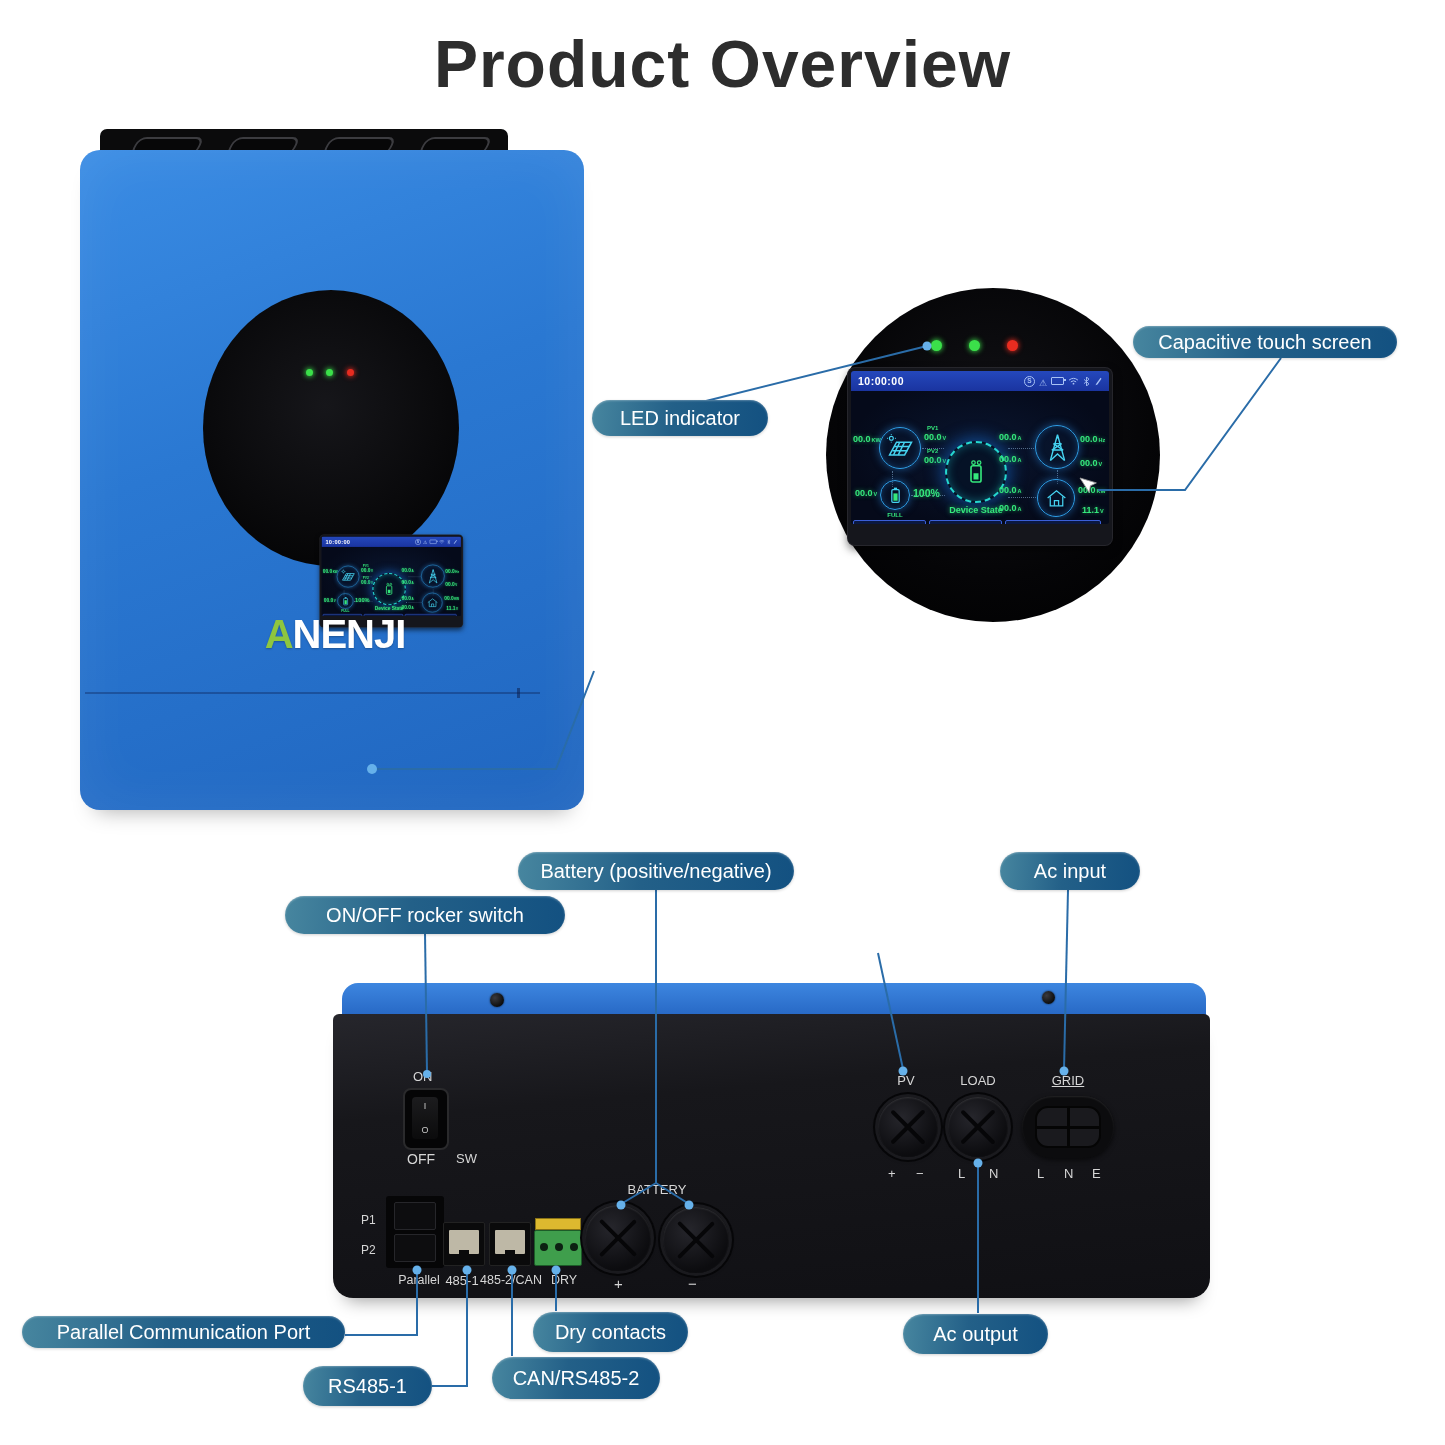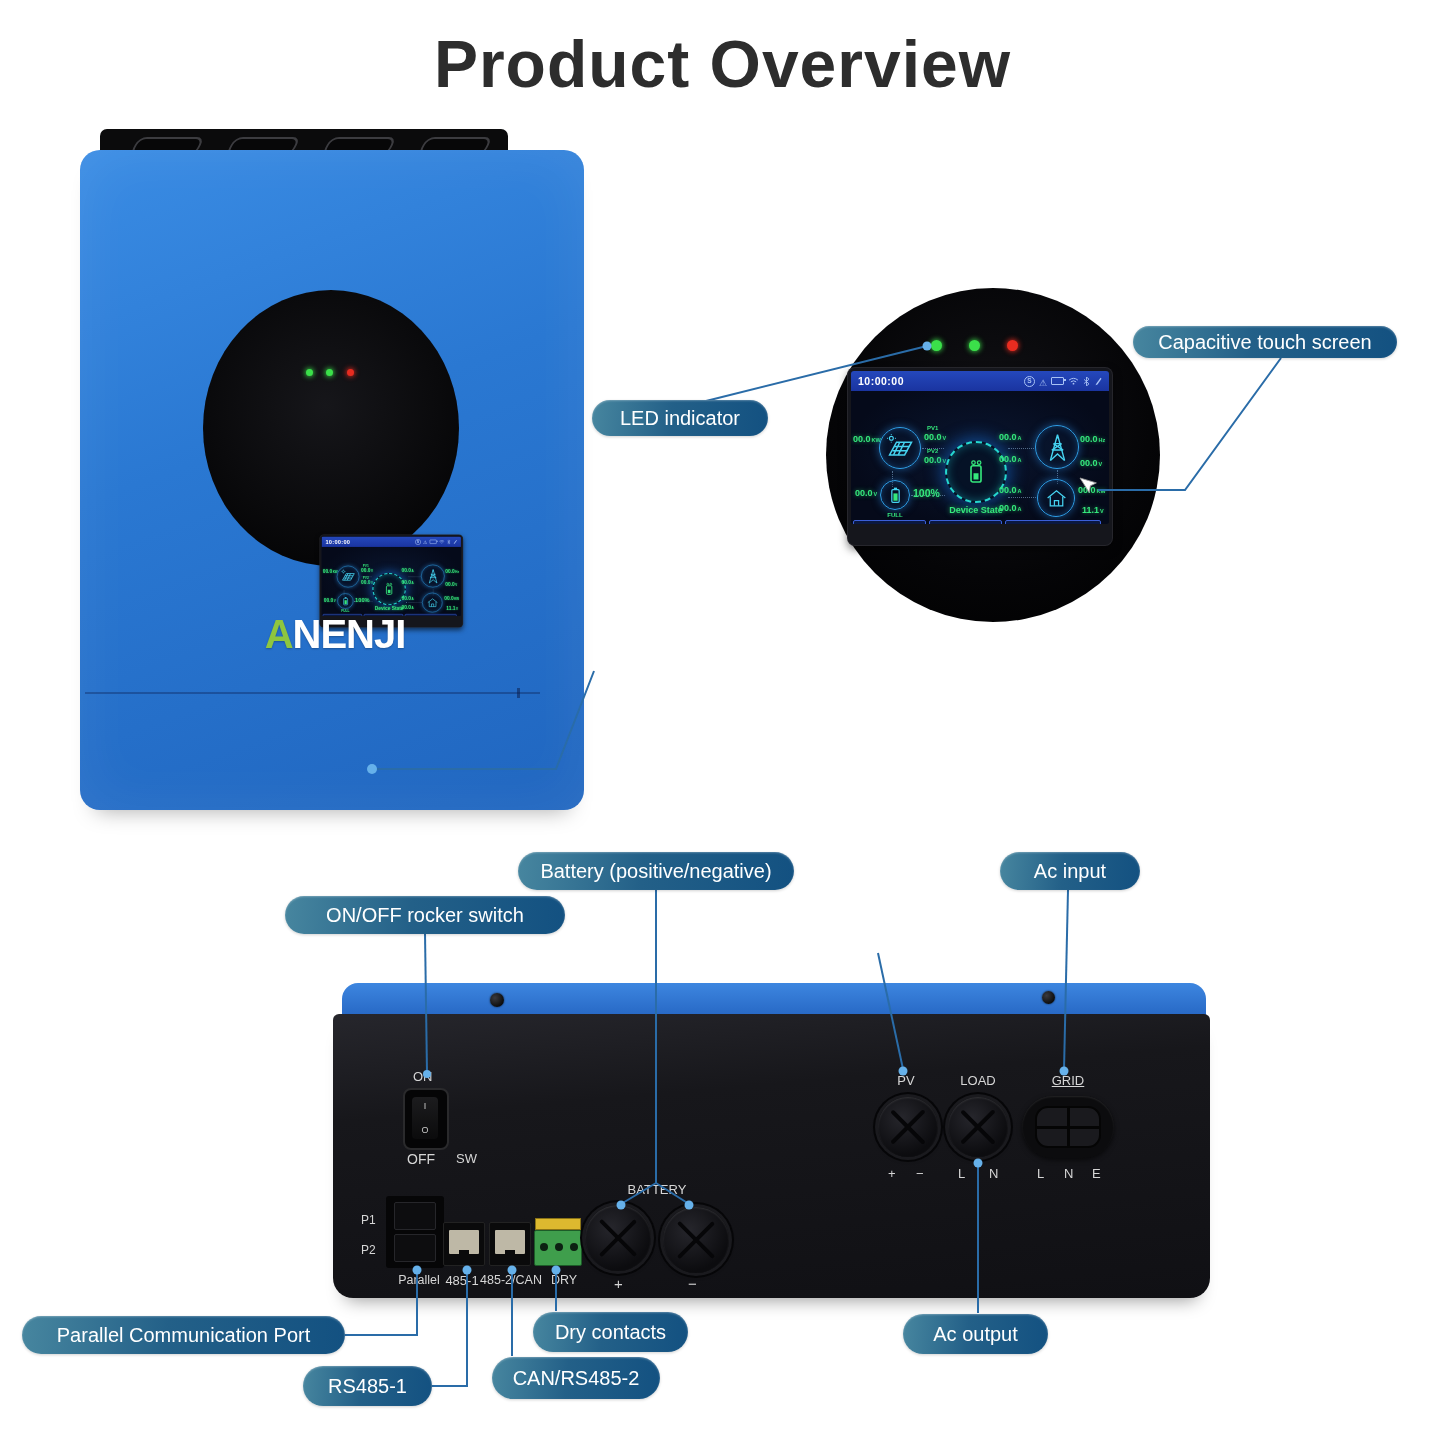--- a/index.html
+++ b/index.html
@@ -423,21 +423,21 @@
     </div>
   <div class="pill" style="left:518px;top:852px;width:276px;height:38px;">
       <span>Battery (positive/negative)</span>
     </div>
   <div class="pill" style="left:1000px;top:852px;width:140px;height:38px;">
       <span>Ac input</span>
     </div>
   <div class="pill" style="left:903px;top:1314px;width:145px;height:40px;">
       <span>Ac output</span>
     </div>
-  <div class="pill" style="left:22px;top:1316px;width:323px;height:38px;">
+  <div class="pill" style="left:22px;top:1316px;width:323px;height:32px;">
       <span>Parallel Communication Port</span>
     </div>
   <div class="pill" style="left:303px;top:1366px;width:129px;height:40px;">
       <span>RS485-1</span>
     </div>
   <div class="pill" style="left:492px;top:1357px;width:168px;height:42px;">
       <span>CAN/RS485-2</span>
     </div>
   <div class="pill" style="left:533px;top:1312px;width:155px;height:40px;">
       <span>Dry contacts</span>

